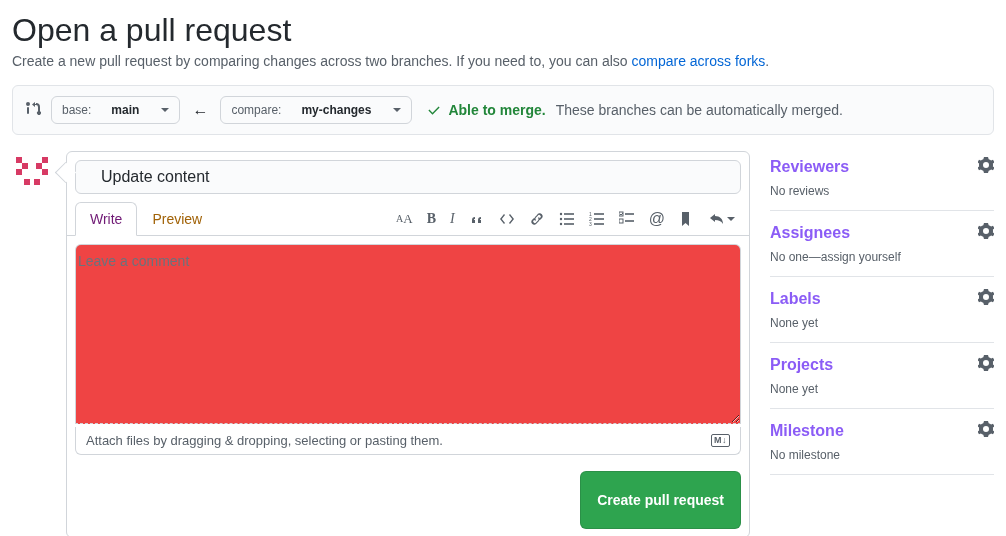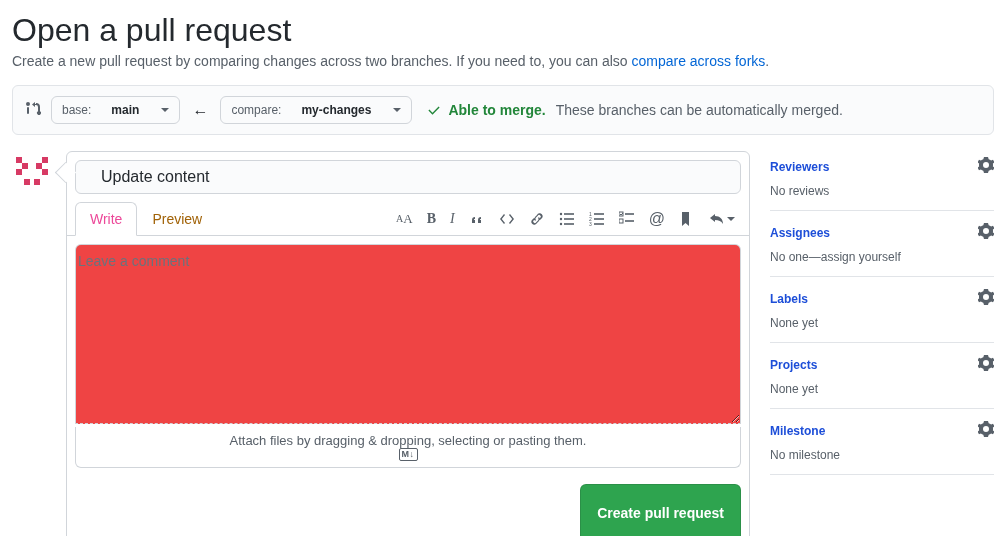--- a/index.html
+++ b/index.html
@@ -23,38 +23,38 @@
 .avatar { width: 40px; height: 40px; }
 .avatar svg { width: 40px; height: 40px; }
 .comment-wrap { flex: 1; position: relative; }
 .comment-wrap::before { content: ""; position: absolute; left: -8px; top: 14px; width: 14px; height: 14px; background: #fff; border-left: 1px solid #d1d5da; border-bottom: 1px solid #d1d5da; transform: rotate(45deg); }
 .comment-box { border: 1px solid #d1d5da; border-radius: 6px; background: #fff; }
 .title-wrap { padding: 8px 8px 0 8px; }
 .title-input { width: 100%; padding: 7px 25px; font-size: 16px; background: #fafbfc; border: 1px solid #d1d5da; border-radius: 6px; color: #24292e; }
 .tab-row { display: flex; align-items: center; padding: 0 8px; margin-top: 8px; }
 .tabs { display: flex; margin-bottom: -1px; }
 .tab { padding: 8px 14px; color: #a16207; cursor: pointer; border: 1px solid transparent; border-radius: 6px 6px 0 0; }
-.tab.active { color: #ec4899; background: #fff; border-color: #d1d5da; border-bottom-color: #fff; }
+.tab.active { color: #701a75; background: #fff; border-color: #d1d5da; border-bottom-color: #fff; }
 .toolbar { display: flex; align-items: center; gap: 14px; margin-left: auto; color: #586069; padding-right: 6px; }
 .toolbar span { cursor: pointer; display: inline-flex; align-items: center; }
 .toolbar svg { fill: #586069; width: 16px; height: 16px; }
 .tb-group { display: flex; gap: 14px; }
 .body-wrap { padding: 8px; border-top: 1px solid #d1d5da; margin-top: 0; }
 .body-textarea { width: 100%; min-height: 180px; background: #ef4444; border: 1px solid #d1d5da; border-bottom: 1px dashed #d1d5da; border-radius: 6px 6px 0 0; padding: 8px 2px; font-size: 14px; resize: vertical; color: #24292e; }
 .body-textarea::placeholder { color: #6a737d; }
-.attach-hint { border: 1px solid #d1d5da; border-top: none; border-radius: 0 0 6px 6px; padding: 6px 10px; font-size: 13px; color: #586069; display: flex; justify-content: space-between; align-items: center; flex-direction: column; }
+.attach-hint { border: 1px solid #d1d5da; border-top: none; border-radius: 0 0 6px 6px; padding: 6px 10px; font-size: 13px; color: #586069; display: flex; justify-content: space-between; align-items: center; }
 .md-badge { font-size: 9px; font-weight: 700; border: 1px solid #586069; border-radius: 2px; padding: 0 2px; letter-spacing: 0.5px; line-height: 11px; }
 .actions { display: flex; justify-content: flex-end; padding: 8px; }
 .btn-primary { background: #2ea44f; color: #fff; border: 1px solid rgba(27,31,35,.15); border-radius: 6px; padding: 20px 16px; font-size: 14px; font-weight: 600; cursor: pointer; }
 
 .sidebar { width: 224px; }
 .sb-block { padding: 12px 0; border-bottom: 1px solid #e1e4e8; }
 .sb-block:first-child { padding-top: 6px; }
 .sb-head { display: flex; justify-content: space-between; align-items: center; margin-bottom: 8px; }
-.sb-title { font-size: 12px; font-weight: 600; color: #1d4ed8; }
+.sb-title { font-size: 16px; font-weight: 600; color: #8b5cf6; }
 .sb-gear svg { fill: #586069; width: 16px; height: 16px; }
 .sb-body { font-size: 12px; color: #586069; }
 .sb-body a { color: #586069; text-decoration: none; }
 textarea, input { font-family: inherit; }
 </style>
 </head>
 <body>
 
 <h1>Open a pull request</h1>
 <p class="subhead">

